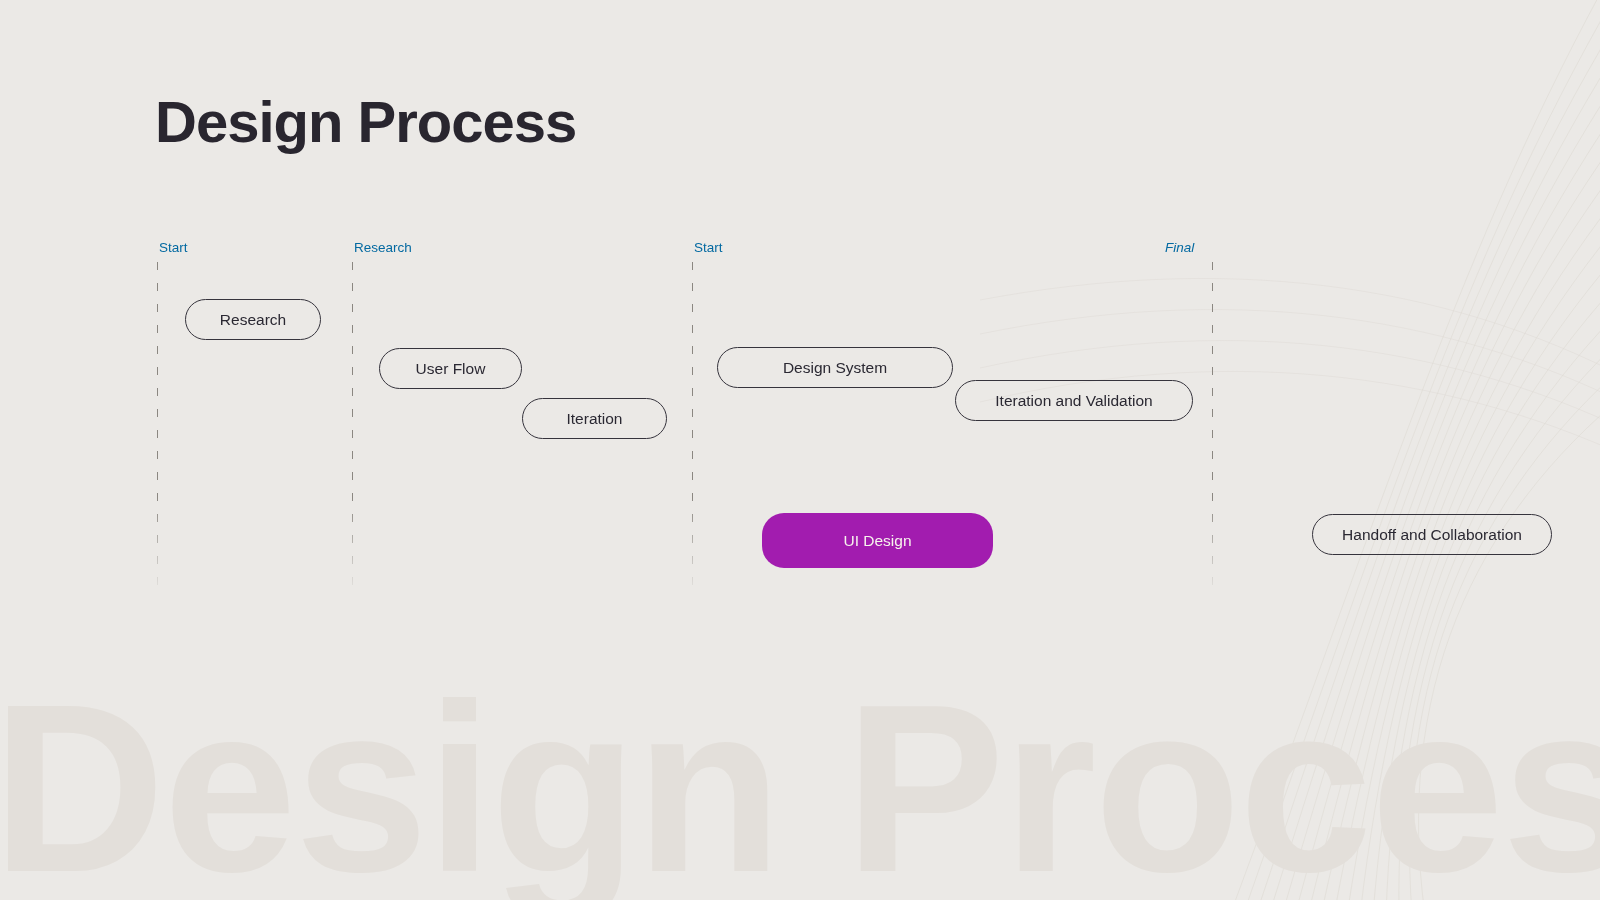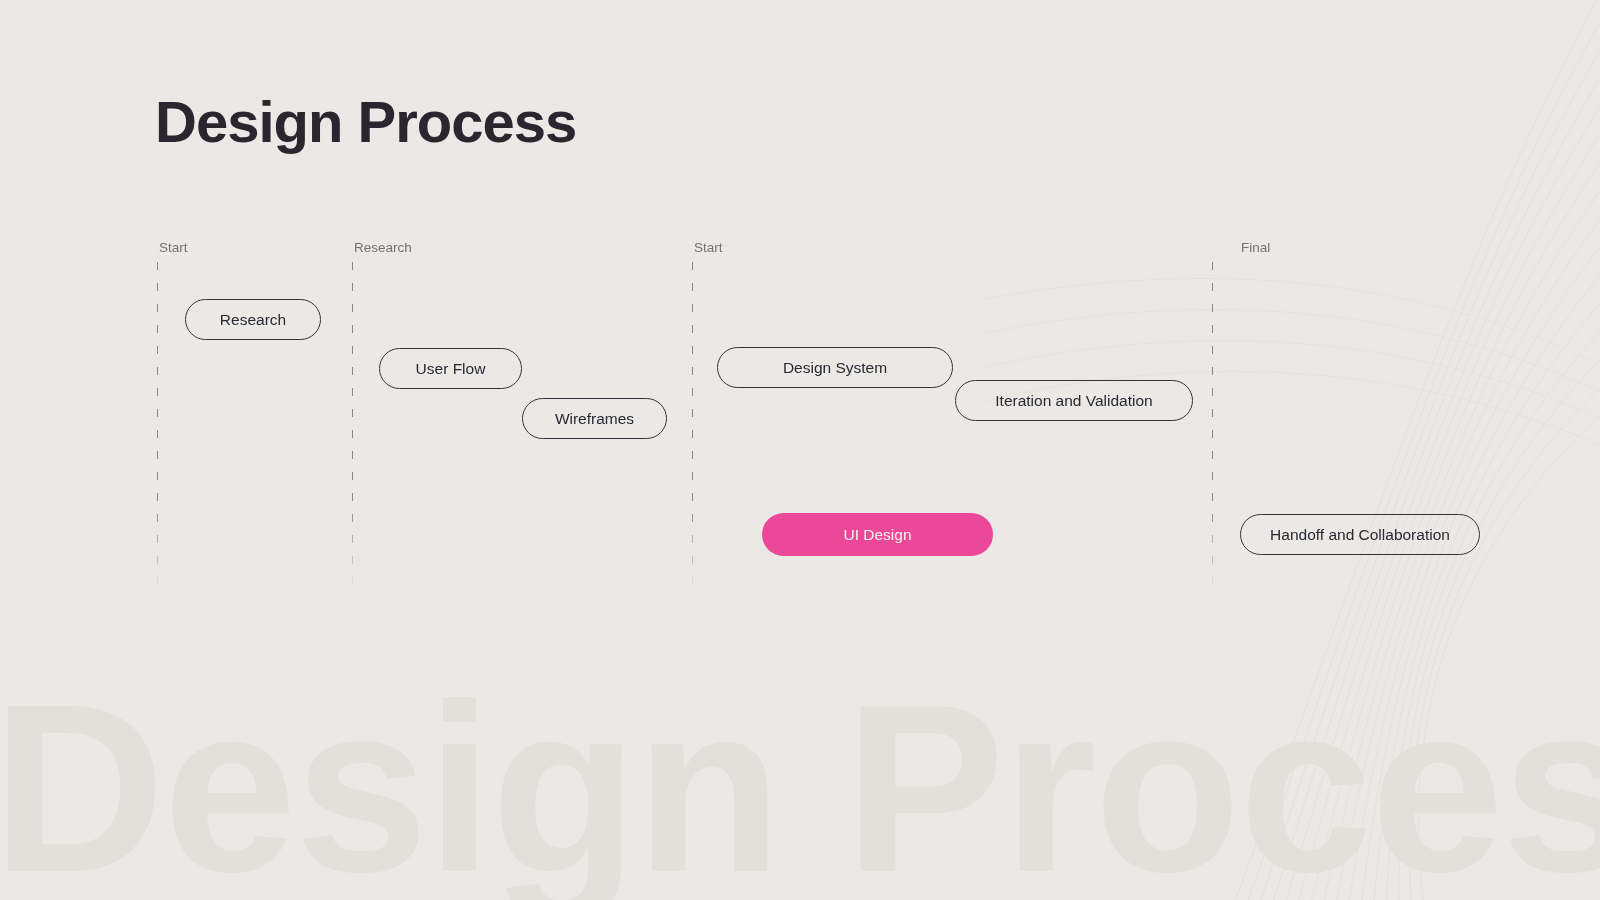--- a/index.html
+++ b/index.html
@@ -45,21 +45,21 @@
     font-weight: 700;
     letter-spacing: -1px;
     color: #29262f;
     white-space: nowrap;
   }
   .col-label {
     position: absolute;
     top: 240px;
     font-size: 13.5px;
     font-weight: 400;
-    color: #737373;
+    color: #0369a1;
     white-space: nowrap;
   }
   .col-line {
     position: absolute;
     top: 262px;
     width: 1.4px;
     height: 336px;
     background-image: repeating-linear-gradient(
       to bottom,
       #8b8781 0px, #8b8781 8px,
@@ -80,22 +80,22 @@
     white-space: nowrap;
     box-sizing: border-box;
     cursor: pointer;
   }
   .pill.outline {
     border: 1.5px solid #35333c;
     color: #2a2832;
     background: transparent;
   }
   .pill.filled {
-    height: 43px;
-    background: #ec4899;
+    height: 55px;
+    background: #a21caf;
     color: #f7f3ed;
     border: none;
   }
 </style>
 </head>
 <body>
 
 <div class="canvas">
 
   <svg class="waves" viewBox="0 0 1600 900" fill="none" xmlns="http://www.w3.org/2000/svg">
@@ -125,24 +125,24 @@
 
   <h1 class="page-title">Design Process</h1>
 
   <div id="timeline">
       <div class="col-label" style="left: 159px;">Start</div>
       <div class="col-line" style="left: 157px;"></div>
       <div class="col-label" style="left: 354px;">Research</div>
       <div class="col-line" style="left: 352px;"></div>
       <div class="col-label" style="left: 694px;">Start</div>
       <div class="col-line" style="left: 692px;"></div>
-      <div class="col-label" style="left: 1241px;">Final</div>
+      <div class="col-label" style="left: 1165px; font-style: italic;">Final</div>
       <div class="col-line" style="left: 1212px;"></div>
       <div class="pill outline" style="left: 185px; top: 299px; width: 136px;">Research</div>
       <div class="pill outline" style="left: 379px; top: 348px; width: 143px; text-align: center;">User Flow</div>
       <div class="pill outline" style="left: 717px; top: 347px; width: 236px; text-align: center;">Design System</div>
-      <div class="pill outline" style="left: 522px; top: 398px; width: 145px;">Wireframes</div>
+      <div class="pill outline" style="left: 522px; top: 398px; width: 145px;">Iteration</div>
       <div class="pill outline" style="left: 955px; top: 380px; width: 238px;">Iteration and Validation</div>
       <div class="pill filled" style="left: 762px; top: 513px; width: 231px;">UI Design</div>
-      <div class="pill outline" style="left: 1240px; top: 514px; width: 240px;">Handoff and Collaboration</div>
+      <div class="pill outline" style="left: 1312px; top: 514px; width: 240px;">Handoff and Collaboration</div>
     </div>
 
 </div>
 
 </body></html>

